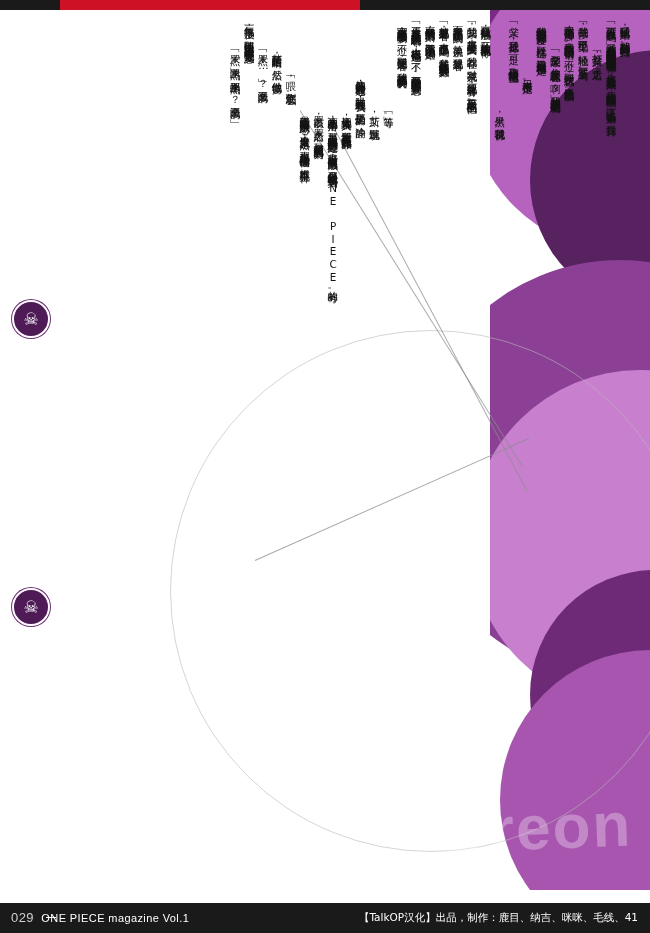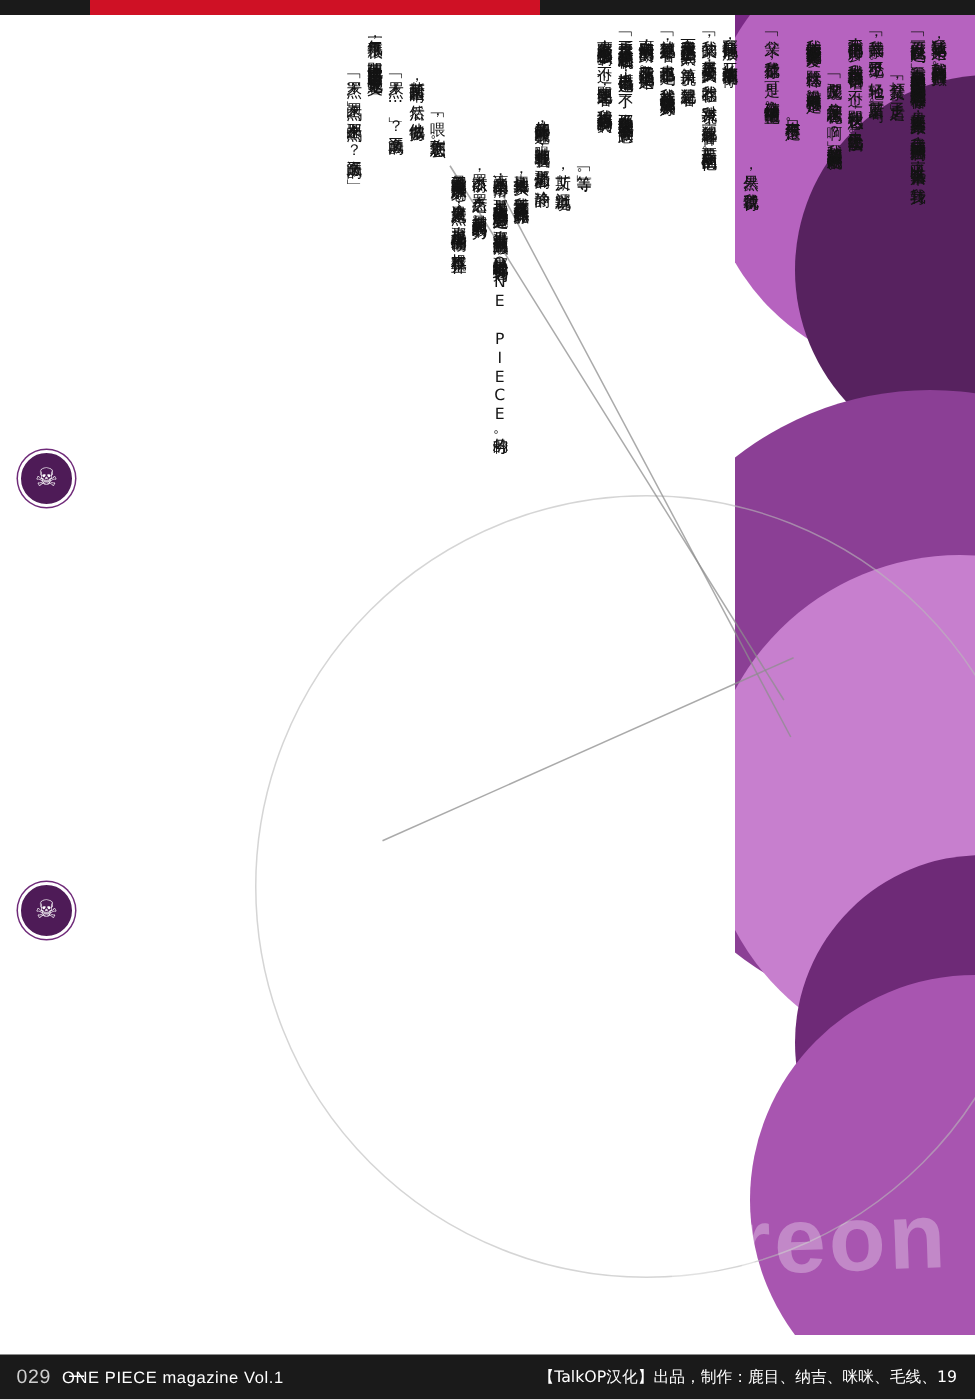--- a/index.html
+++ b/index.html
@@ -275,16 +275,16 @@
     <div class="vcol white">从心底洒露的真实情感，他却把自己写的封起的心情全都倒给了我。</div>
   </div>
 
   <div class="footer">
     <div class="footer-left">
       <span class="folio">029</span>
       <span>ONE PIECE</span>
       <span>magazine Vol.1</span>
     </div>
     <div class="footer-rule"></div>
-    <div class="footer-right">【TalkOP汉化】出品，制作：鹿目、纳吉、咪咪、毛线、19</div>
+    <div class="footer-right">【TalkOP汉化】出品，制作：鹿目、纳吉、咪咪、毛线、41</div>
   </div>
 
 </div>
 
 </body></html>

